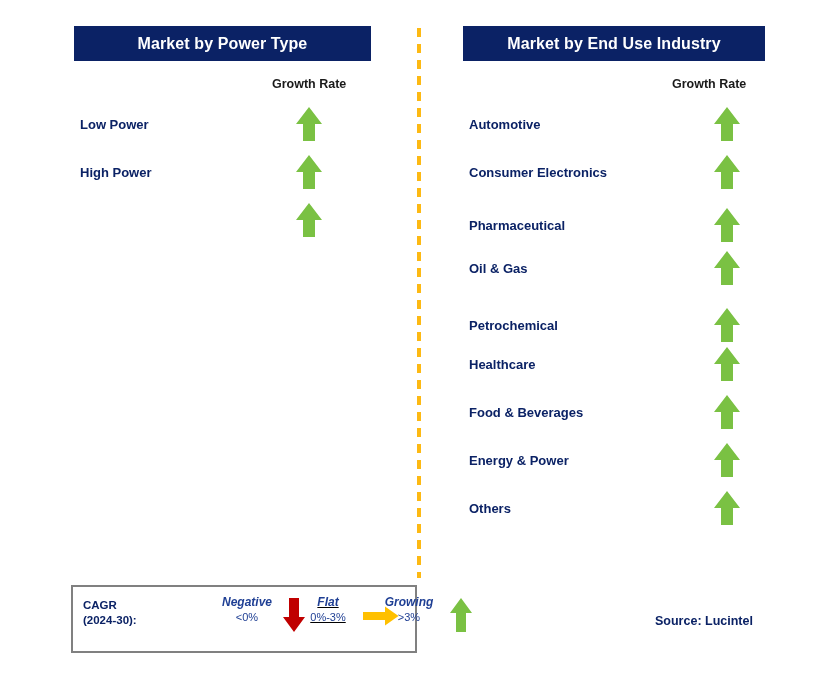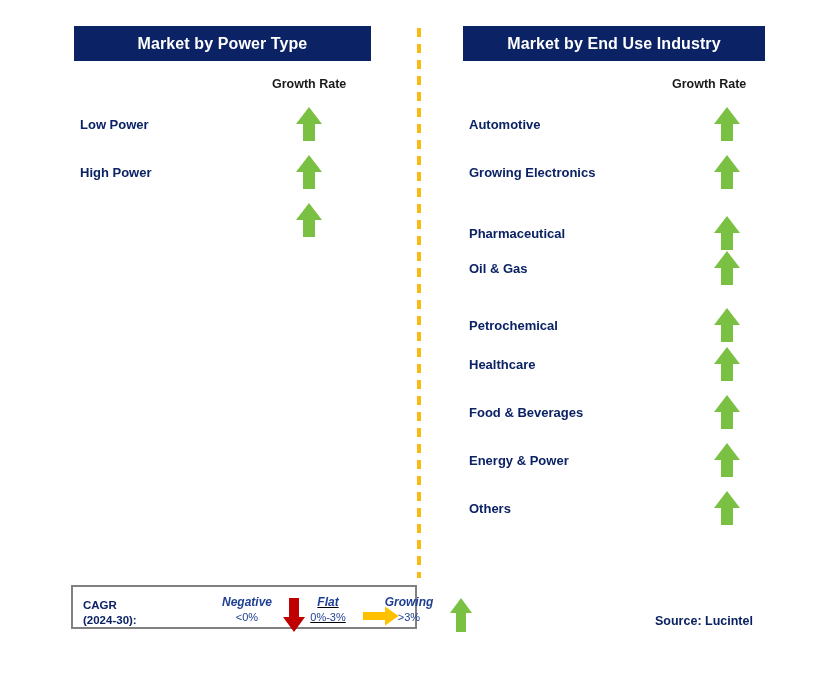--- a/index.html
+++ b/index.html
@@ -92,21 +92,21 @@
     background-size: 4px 16px;
     background-repeat: repeat-y;
   }
 
   
   #legend {
     position: absolute;
     left: 71px;
     top: 585px;
     width: 346px;
-    height: 44px;
+    height: 68px;
     border: 2px solid #808080;
     background: #ffffff;
     box-sizing: border-box;
   }
   #legend-title {
     position: absolute;
     left: 10px;
     top: 11px;
     font-size: 11.5px;
     font-weight: bold;
@@ -186,26 +186,26 @@
     </div>
 
   <div class="seg-list" id="list-right">
       <div class="seg-row right" style="top: 109px; left: 0px; width: 829px;">
         <span class="seg-label">Automotive</span>
         <svg class="seg-arrow" viewBox="0 0 28 34">
           <path d="M14 0 L27 17 H20 V34 H8 V17 H1 Z" fill="#7ac143"></path>
         </svg>
       </div>
       <div class="seg-row right" style="top: 157px; left: 0px; width: 829px;">
-        <span class="seg-label">Growing Electronics</span>
-        <svg class="seg-arrow" viewBox="0 0 28 34">
-          <path d="M14 0 L27 17 H20 V34 H8 V17 H1 Z" fill="#7ac143"></path>
-        </svg>
-      </div>
-      <div class="seg-row right" style="top: 218px; left: 0px; width: 829px;">
+        <span class="seg-label">Consumer Electronics</span>
+        <svg class="seg-arrow" viewBox="0 0 28 34">
+          <path d="M14 0 L27 17 H20 V34 H8 V17 H1 Z" fill="#7ac143"></path>
+        </svg>
+      </div>
+      <div class="seg-row right" style="top: 210px; left: 0px; width: 829px;">
         <span class="seg-label">Pharmaceutical</span>
         <svg class="seg-arrow" viewBox="0 0 28 34">
           <path d="M14 0 L27 17 H20 V34 H8 V17 H1 Z" fill="#7ac143"></path>
         </svg>
       </div>
       <div class="seg-row right" style="top: 253px; left: 0px; width: 829px;">
         <span class="seg-label">Oil &amp; Gas</span>
         <svg class="seg-arrow" viewBox="0 0 28 34">
           <path d="M14 0 L27 17 H20 V34 H8 V17 H1 Z" fill="#7ac143"></path>
         </svg>

